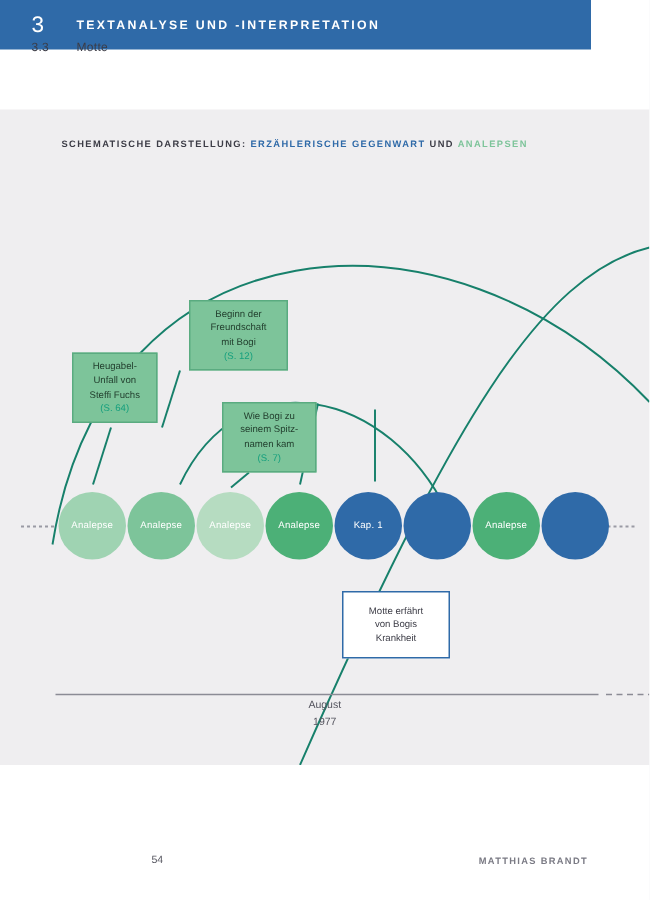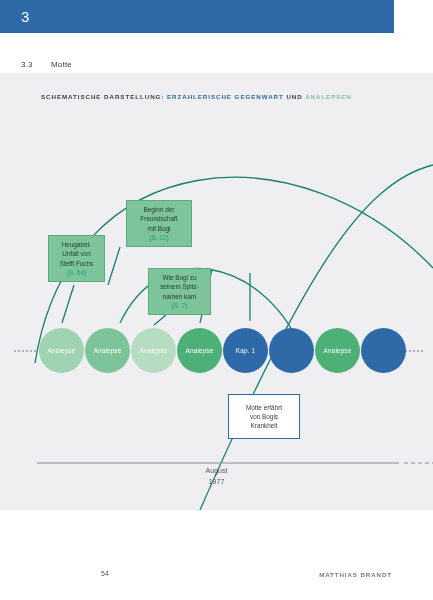--- a/index.html
+++ b/index.html
@@ -37,21 +37,21 @@
   .header-title {
     color: #ffffff;
     font-size: 8.2px;
     letter-spacing: 1.55px;
     font-weight: 600;
   }
 
   
   .section-row {
     position: absolute;
-    left: 0; top: 53px;
+    left: 0; top: 20px;
     width: 433px;
     height: 22px;
     display: flex;
     align-items: center;
   }
   .section-num {
     font-size: 8px;
     margin-left: 21px;
     width: 30px;
     color: #3c3c46;
@@ -156,20 +156,21 @@
     letter-spacing: 0.9px;
     color: #7a7a84;
     font-weight: 600;
   }
 </style>
 </head>
 <body>
 
 <div class="header-bar">
   <span class="header-num">3</span>
+  <span class="header-title">TEXTANALYSE UND -INTERPRETATION</span>
 </div>
 
 <div class="section-row">
   <span class="section-num">3.3</span>
   <span class="section-title">Motte</span>
 </div>
 
 <div class="panel"></div>
 
 <div class="caption">

